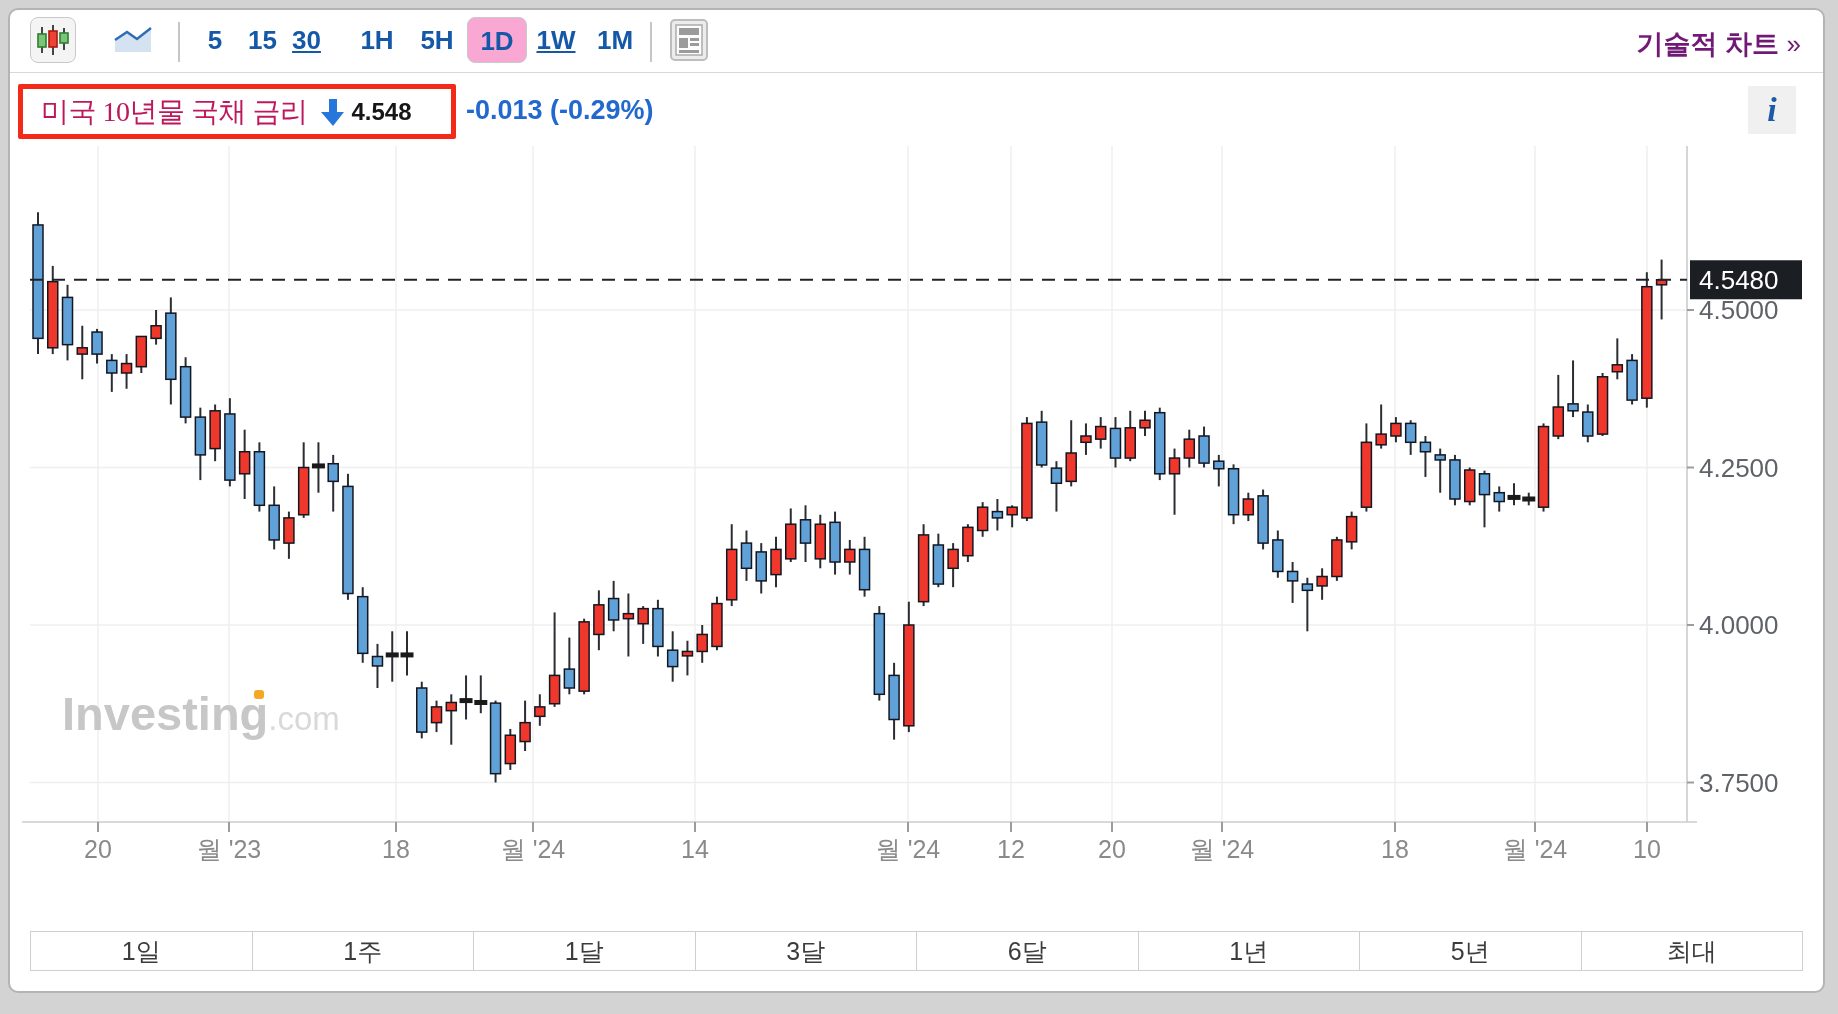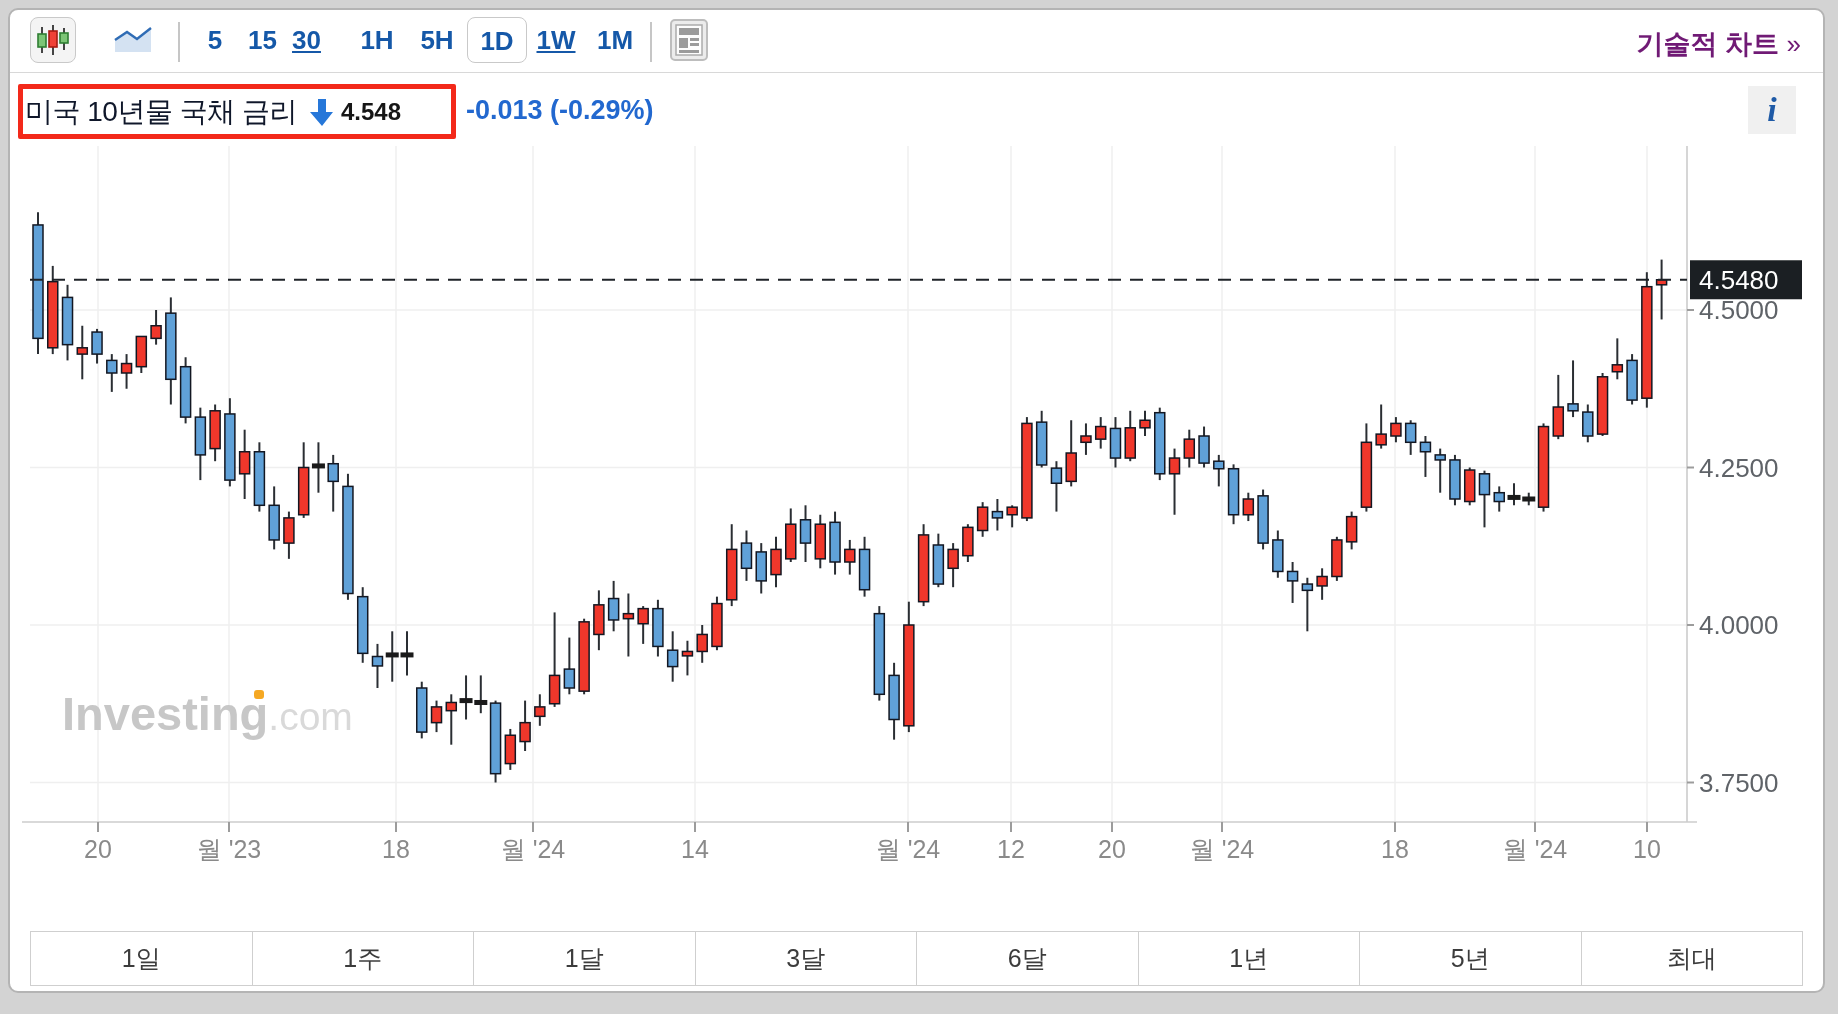--- a/index.html
+++ b/index.html
@@ -12,49 +12,49 @@
 
   
   .toolbar { position:absolute; left:10px; top:10px; width:1813px; height:62px; }
   .tool-divider { position:absolute; top:12px; width:2px; height:40px; background:#c6c6c6; }
   .icon-btn { position:absolute; top:7px; width:46px; height:46px; border-radius:8px;
               display:flex; align-items:center; justify-content:center; cursor:pointer; }
   .icon-btn.selected { background:#f4f4f4; border:1.5px solid #c9c9c9; }
   #tf-container { position:absolute; left:185px; top:0; height:62px; }
   .tf { position:absolute; top:7px; height:46px; line-height:46px; text-align:center;
         font-size:26px; font-weight:bold; color:#1558a8; cursor:pointer; border-radius:8px; }
-  .tf.selected { background:#ffffff; border:1.5px solid #c9c9c9; }
+  .tf.selected { background:#f9a8d4; border:1.5px solid #c9c9c9; }
   .tech-link { position:absolute; right:22px; top:16px; font-size:27px; font-weight:bold;
                color:#701a75; cursor:pointer; }
   .tech-link .chev { font-weight:normal; font-size:26px; }
 
   .toolbar-sep { position:absolute; left:10px; top:72px; width:1813px; height:1px; background:#d8d8d8; }
 
   
   .hdr-box { position:absolute; left:18px; top:84px; width:438px; height:55px;
              border:5px solid #f3291a; border-radius:2px; display:flex; align-items:center; }
-  .hdr-title { font-size:28px; color:#0f172a; margin-left:2px; letter-spacing:-0.5px; }
+  .hdr-title { font-size:28px; color:#be185d; margin-left:18px; letter-spacing:-0.5px;font-family:Liberation Serif, serif; }
   .hdr-arrow { margin:4px 6px 0 12px; }
   .hdr-price { font-size:24px; font-weight:bold; color:#161616; }
   .hdr-change { position:absolute; left:466px; top:95px; font-size:27px; font-weight:bold; color:#2268cf; }
   .info-btn { position:absolute; left:1748px; top:86px; width:48px; height:48px; background:#f0f0f0;
               display:flex; align-items:center; justify-content:center; cursor:pointer;
               font-family:"Liberation Serif","DejaVu Serif",serif;
               font-size:34px; font-style:italic; font-weight:bold; color:#1f5aa6; }
 
   
   #chart-svg { position:absolute; left:0; top:0; }
   .watermark { position:absolute; left:62px; top:686px; font-size:47px; font-weight:bold;
                color:#c7c7c7; letter-spacing:0px; user-select:none; }
-  .watermark .com { font-weight:normal; color:#d9d9d9; font-size:39px; }
+  .watermark .com { font-weight:normal; color:#d9d9d9; font-size:33px; }
   .wm-dot { position:absolute; left:254px; top:690px; width:10px; height:9px;
             background:#f5a823; border-radius:3px; }
 
   
-  #period-row { position:absolute; left:30px; top:931px; width:1773px; height:55px; display:flex; }
+  #period-row { position:absolute; left:30px; top:931px; width:1773px; height:40px; display:flex; }
   .pbtn { flex:1 1 0; border:1px solid #cfcfcf; border-left-width:0; background:#ffffff;
           display:flex; align-items:center; justify-content:center;
           font-size:25px; color:#3c3c3c; cursor:pointer; }
   .pbtn:first-child { border-left-width:1px; }
 </style>
 </head>
 <body>
 
 <div id="stage">
   <div class="panel"></div>

